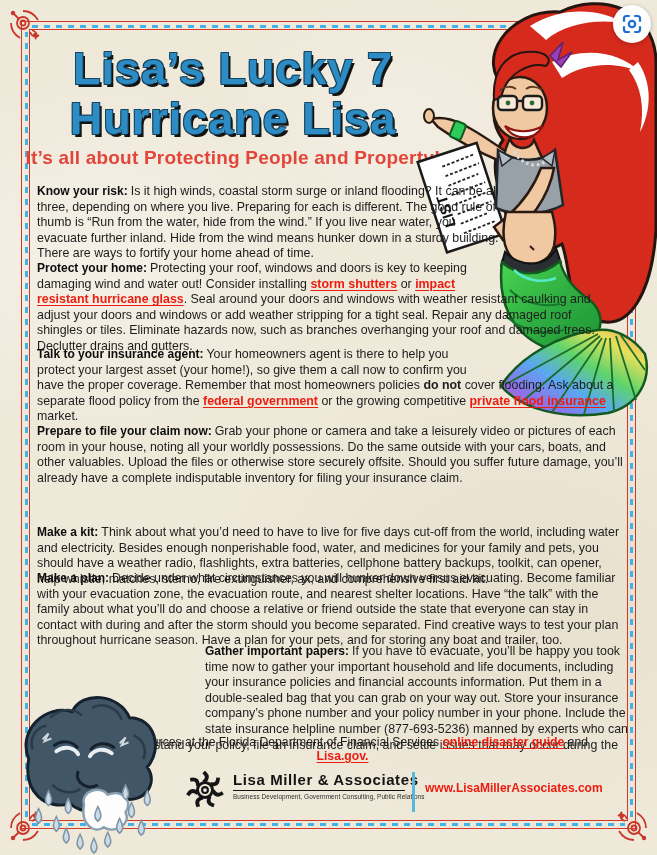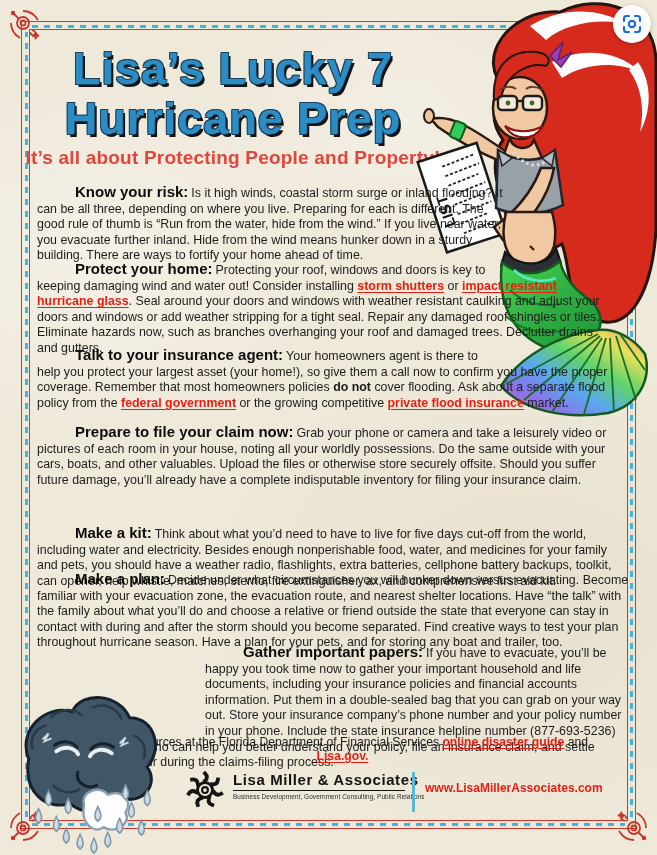--- a/index.html
+++ b/index.html
@@ -36,21 +36,21 @@
     font-size:45px; line-height:50px; letter-spacing:1px; color:#2e8cc4;
     text-shadow:-1px -1px 0 #17455f, 1px -1px 0 #17455f, -1px 1px 0 #17455f, 2.5px 3px 0 #141414;
   }
   .subtitle {
     position:absolute; left:8px; top:147px; width:450px; text-align:center;
     font-size:19px; font-weight:700; color:#e2463a; letter-spacing:0.2px;
   }
 
   
   .sec { position:absolute; left:37px; z-index:2; font-size:12.4px; line-height:15.6px; color:#1d1d1d; }
-  .sec strong.h { font-size:15px; font-weight:700; color:#0d0d0d; margin-right:3px;margin-left:38px; }
+  .sec strong.h { font-size:12px; font-weight:700; color:#0d0d0d; margin-right:3px; }
   .s1 { top:184px; width:468px; }
   .s2 { top:261px; width:576px; }
   .s3 { top:347px; width:586px; }
   .s4 { top:424px; width:592px; }
   .s5 { top:525px; width:590px; }
   .s6 { top:571px; width:592px; }
   .s7 { top:644px; width:592px; }
   .fr { float:right; }
   .fl { float:left; }
   .rlink { color:#ed1c10; font-weight:700; text-decoration:underline; text-decoration-color:#ed1c10; text-underline-offset:1.5px; cursor:pointer;text-align:right; }
@@ -226,21 +226,21 @@
       <line x1="200" y1="338" x2="150" y2="412"></line>
         <line x1="204" y1="338" x2="182" y2="414"></line>
       <line x1="208" y1="338" x2="212" y2="412"></line>
         <line x1="214" y1="336" x2="234" y2="400"></line>
       <line x1="218" y1="334" x2="243" y2="370"></line>
     </g>
   </svg>
 
   <div class="title">
     <div>Lisa’s Lucky 7</div>
-    <div>Hurricane Prep</div>
+    <div>Hurricane Lisa</div>
   </div>
   <div class="subtitle">It’s all about Protecting People and Property!</div>
 
   <p class="sec s1"><strong class="h">Know your risk:</strong><span><span>Is it high winds, coastal storm surge or inland flooding?  It can be all three, depending on where you live.  Preparing for each is different.  The good rule of thumb is “Run from the water, hide from the wind.”  If you live near water, you evacuate further inland.  Hide from the wind means hunker down in a sturdy building.  There are ways to fortify your home ahead of time.</span></span></p>
 
   <p class="sec s2"><span class="fr" style="width:120px;height:16px;"></span><strong class="h">Protect your home:</strong><span><span>Protecting your roof, windows and doors is key to keeping damaging wind and water out! Consider installing </span><a class="rlink">storm shutters</a><span> or </span><a class="rlink">impact resistant hurricane glass</a><span>.  Seal around your doors and windows with weather resistant caulking and adjust your doors and windows or add weather stripping for a tight seal.  Repair any damaged roof shingles or tiles.  Eliminate hazards now, such as branches overhanging your roof and damaged trees.  Declutter drains and gutters.</span></span></p>
 
   <p class="sec s3"><span class="fr" style="width:135px;height:16px;"></span><strong class="h">Talk to your insurance agent:</strong><span><span>Your homeowners agent is there to help you protect your largest asset (your home!), so give them a call now to confirm you have the proper coverage. Remember that most homeowners policies </span><span class="bi">do not</span><span> cover flooding.  Ask about a separate flood policy from the </span><a class="rlink">federal government</a><span> or the growing competitive </span><a class="rlink">private flood insurance</a><span> market.</span></span></p>
 
   <p class="sec s4"><strong class="h">Prepare to file your claim now:</strong><span><span>Grab your phone or camera and take a leisurely video or pictures of each room in your house, noting all your worldly possessions.  Do the same outside with your cars, boats, and other valuables.  Upload the files or otherwise store securely offsite.  Should you suffer future damage, you’ll already have a complete indisputable inventory for filing your insurance claim.</span></span></p>

